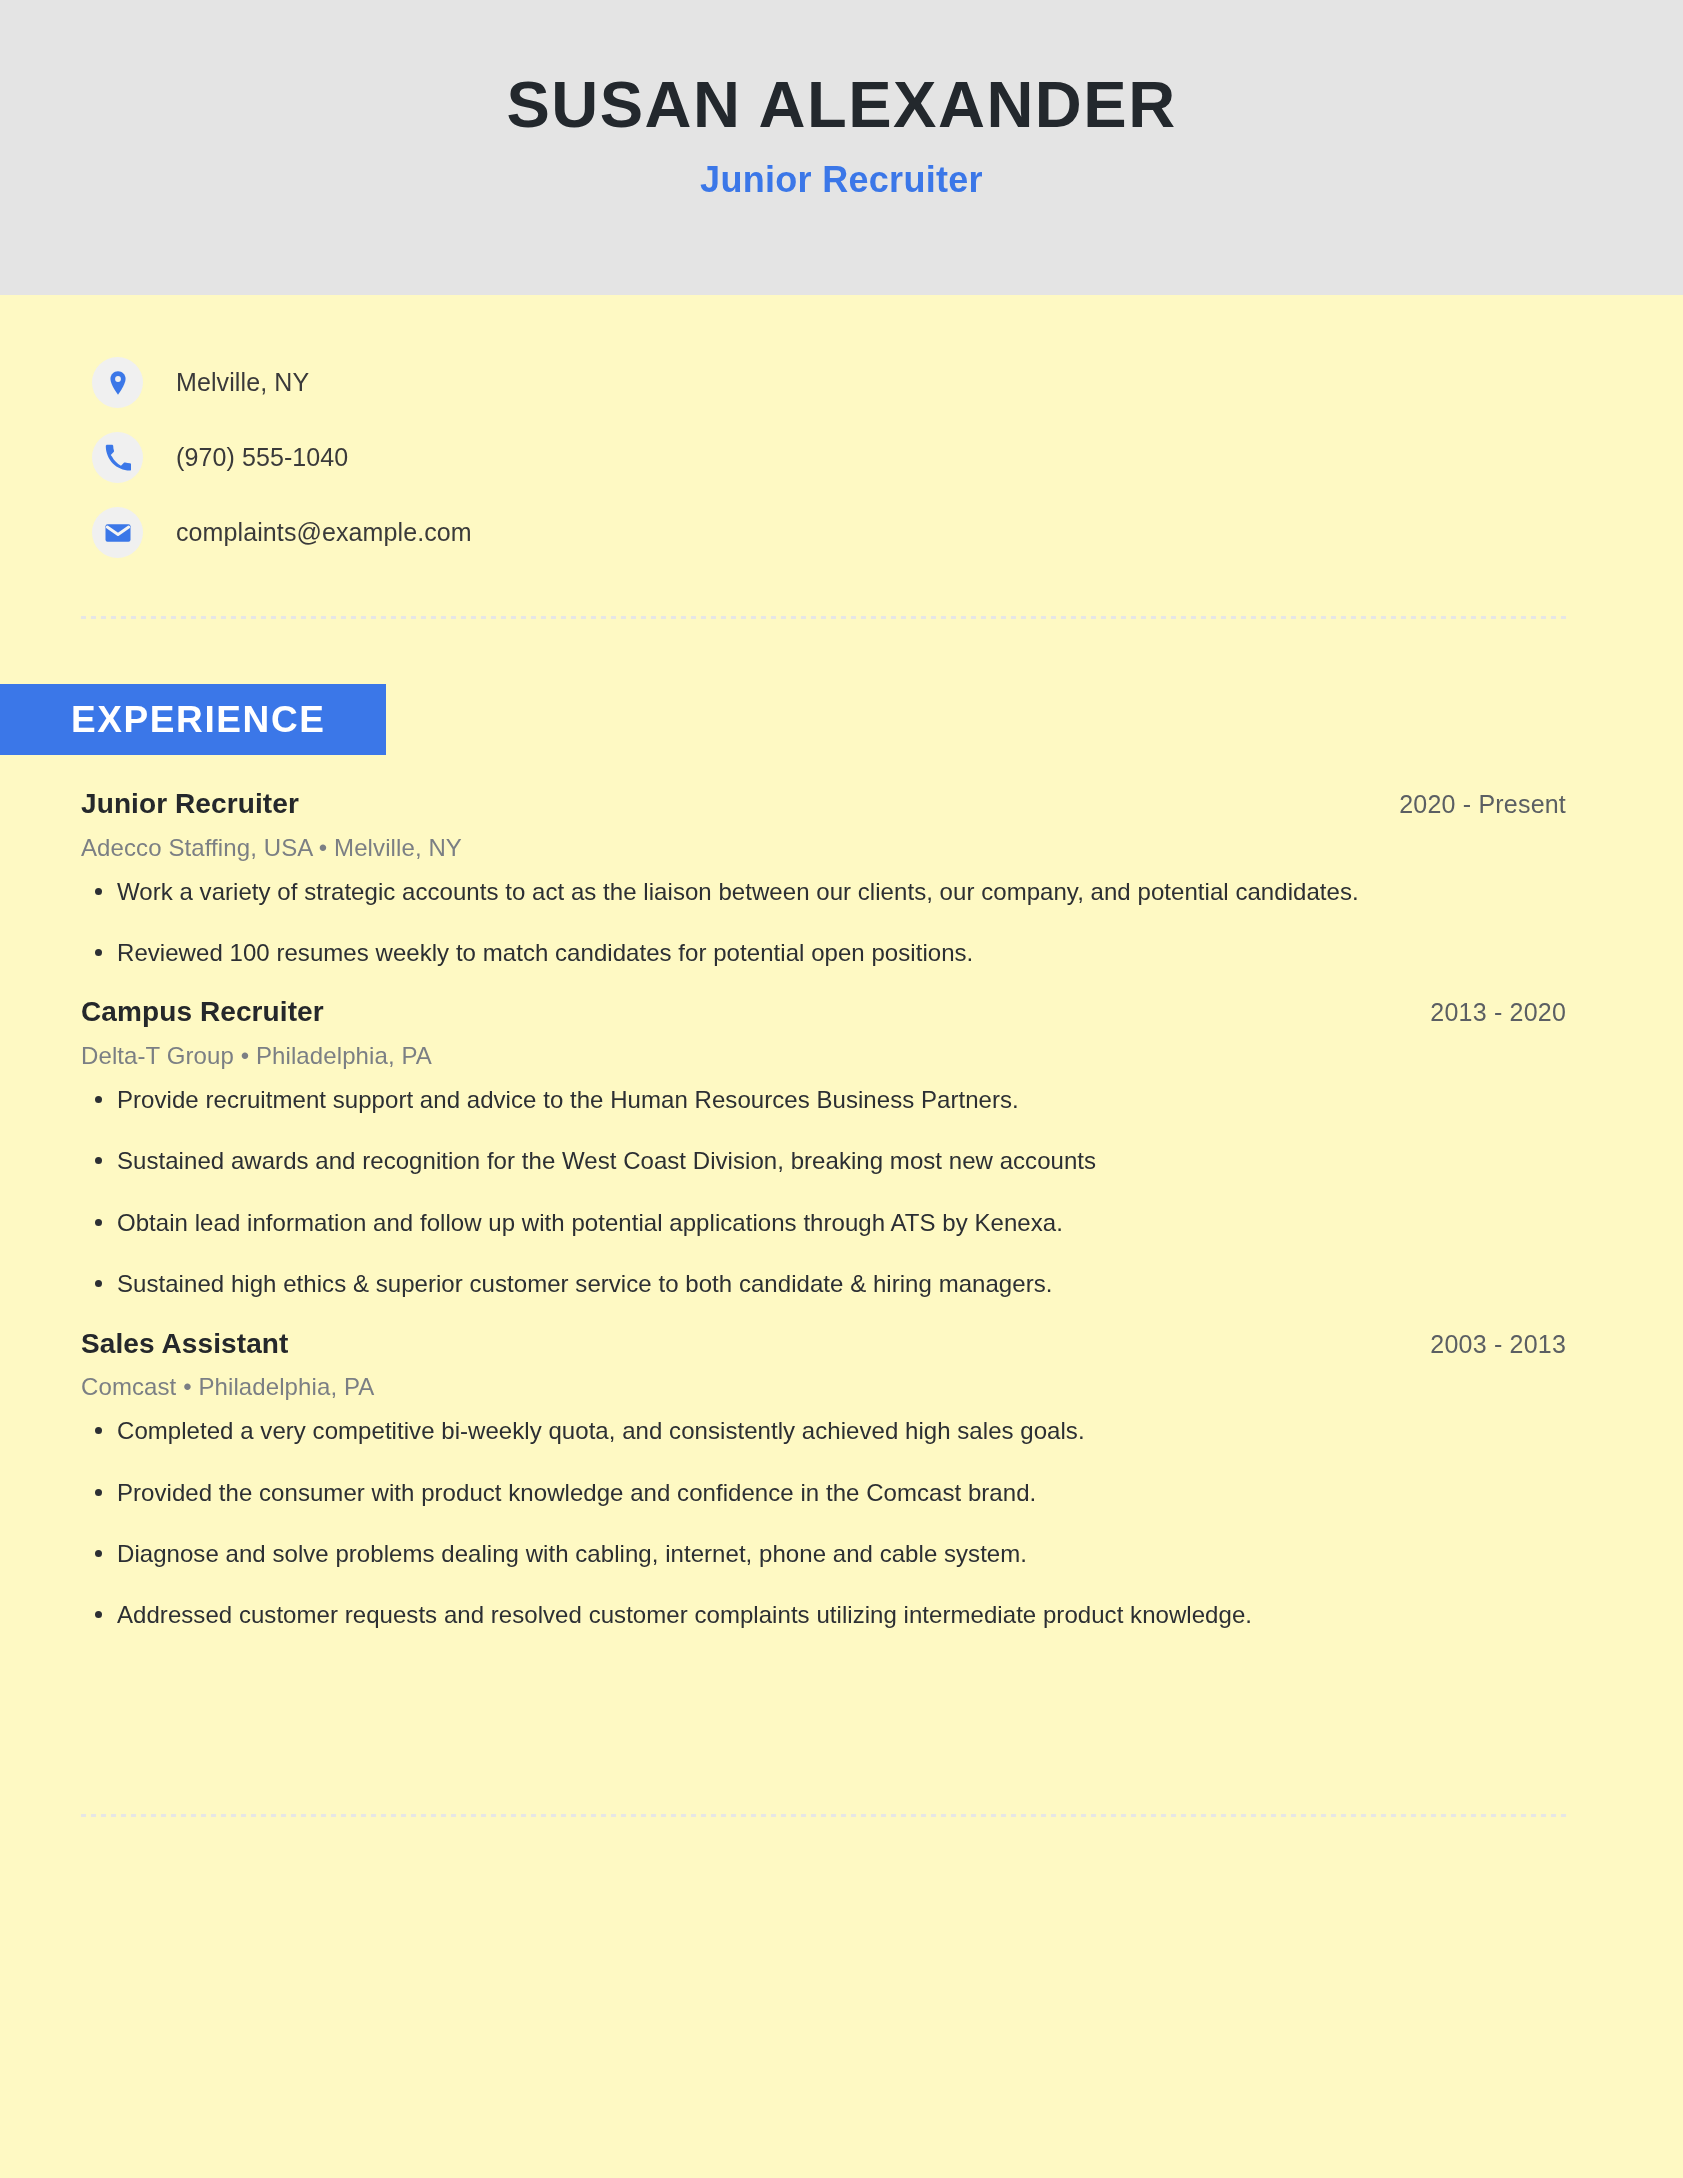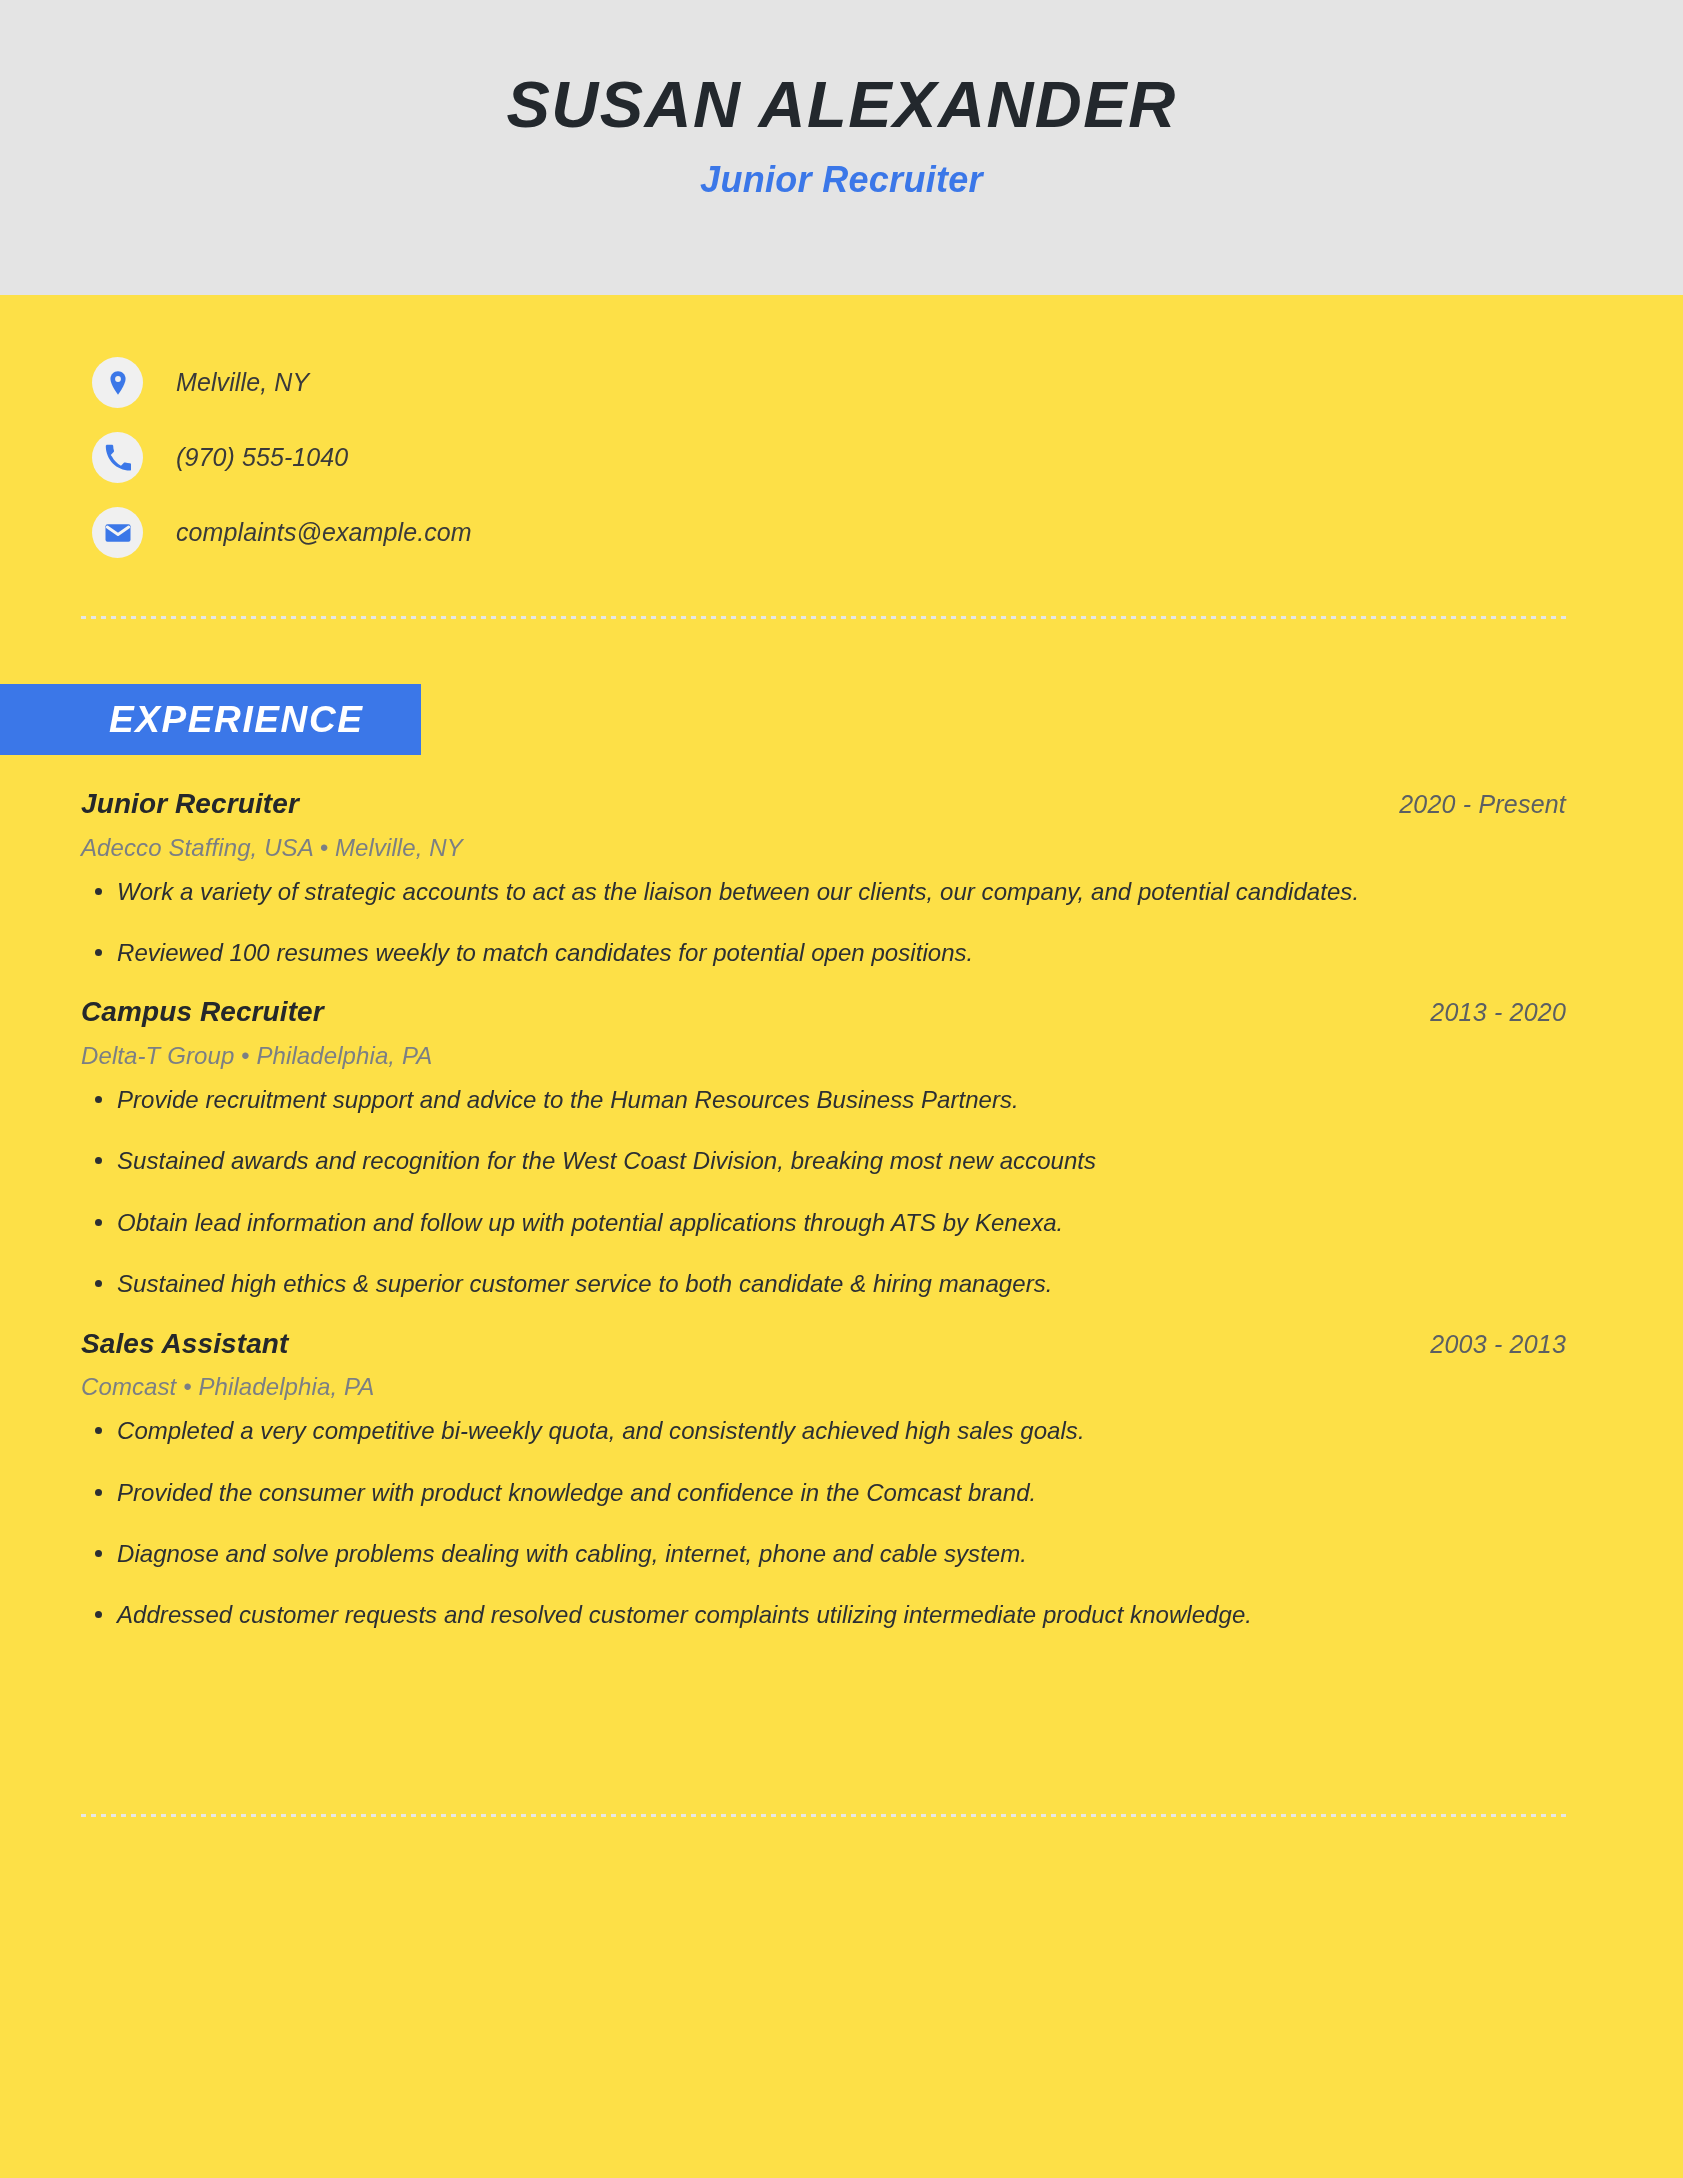--- a/index.html
+++ b/index.html
@@ -7,23 +7,22 @@
     width:1683px;
     height:2178px;
     background:#ffffff;
     font-family:"Liberation Sans", sans-serif;
     -webkit-font-smoothing:antialiased;
   }
   .page {
     position:relative;
     width:1683px;
     height:2178px;
-    background:#fde047;
+    background:#fef9c3;
     overflow:hidden;
-    font-style:italic;
   }
 
   
   .header-band {
     position:absolute;
     left:0; top:0;
     width:1683px;
     height:295px;
     background:#e4e4e4;
     display:flex;
@@ -93,21 +92,21 @@
   
   .section-banner {
     position:absolute;
     left:0;
     top:684px;
     height:71px;
     min-width:386px;
     background:#3b77e8;
     display:flex;
     align-items:center;
-    padding-left:109px;
+    padding-left:71px;
     padding-right:57px;
   }
   .section-banner-label {
     color:#ffffff;
     font-size:37px;
     font-weight:700;
     letter-spacing:1.6px;
     text-transform:uppercase;
   }
 

